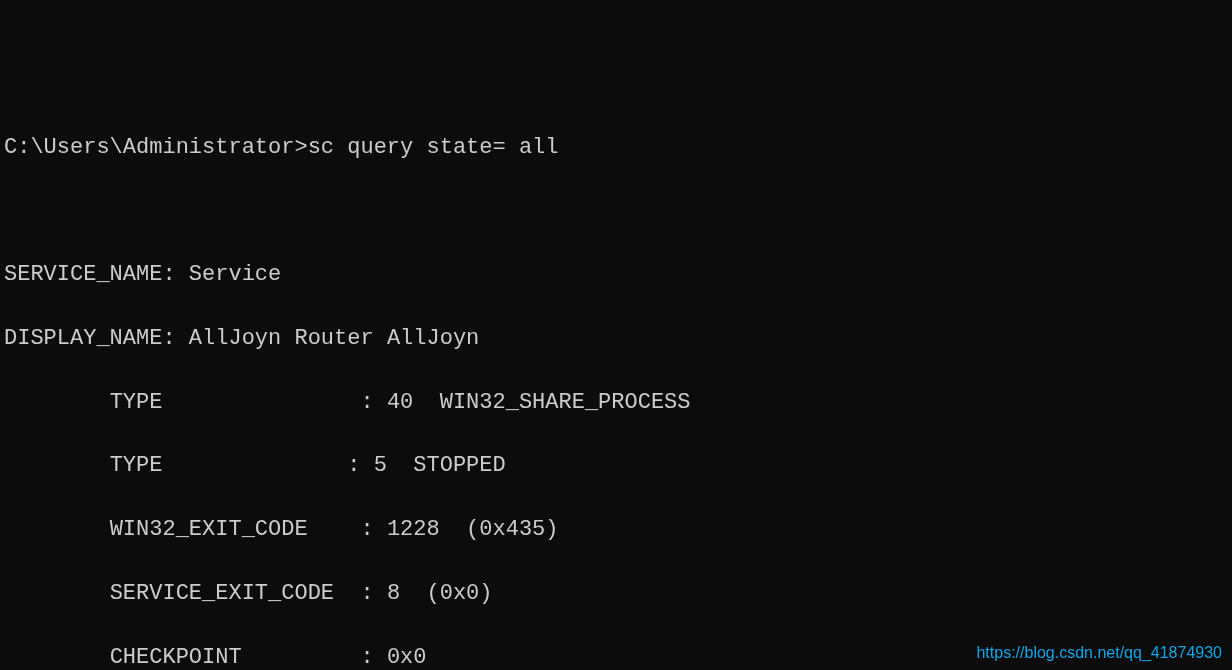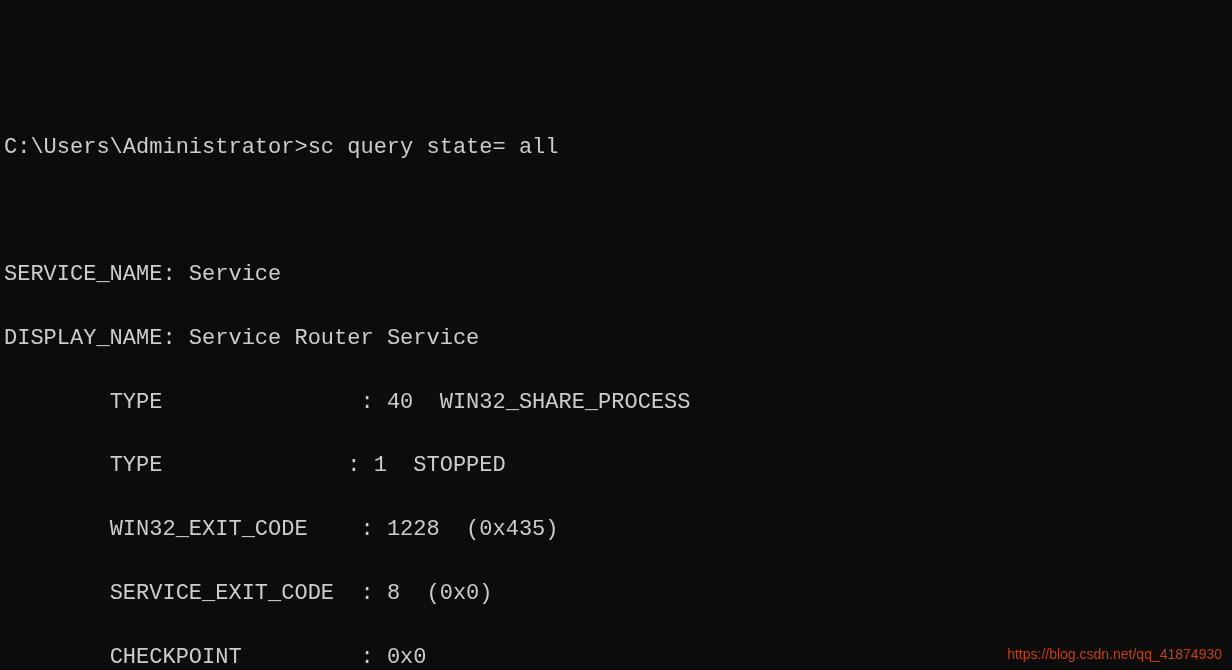--- a/index.html
+++ b/index.html
@@ -20,36 +20,36 @@
       position: relative;
       white-space: pre;
     }
     .terminal-line {
       white-space: pre;
     }
     .watermark {
       position: absolute;
       bottom: 6px;
       right: 10px;
-      font-size: 14px;
-      color: #c2410c;
+      font-size: 16px;
+      color: #0ea5e9;
       font-family: Arial, sans-serif;
     }
   </style>
 </head>
 <body>
 
 
 
 <div class="terminal-line"><span>C:\Users\Administrator&gt;</span><span>sc query state= all</span></div>
 <div class="terminal-line"> </div>
 <div class="terminal-line"><span>SERVICE_NAME:</span> <span>Service</span></div>
-<div class="terminal-line"><span>DISPLAY_NAME:</span> <span>Service Router Service</span></div>
+<div class="terminal-line"><span>DISPLAY_NAME:</span> <span>AllJoyn Router AllJoyn</span></div>
 <div class="terminal-line">        <span>TYPE</span>               : <span>40  WIN32_SHARE_PROCESS</span></div>
-<div class="terminal-line">        <span>TYPE</span>              : <span>1  STOPPED</span></div>
+<div class="terminal-line">        <span>TYPE</span>              : <span>5  STOPPED</span></div>
 <div class="terminal-line">        <span>WIN32_EXIT_CODE</span>    : <span>1228  (0x435)</span></div>
 <div class="terminal-line">        <span>SERVICE_EXIT_CODE</span>  : <span>8  (0x0)</span></div>
 <div class="terminal-line">        <span>CHECKPOINT</span>         : <span>0x0</span></div>
 
 
 
 
 
 
 

